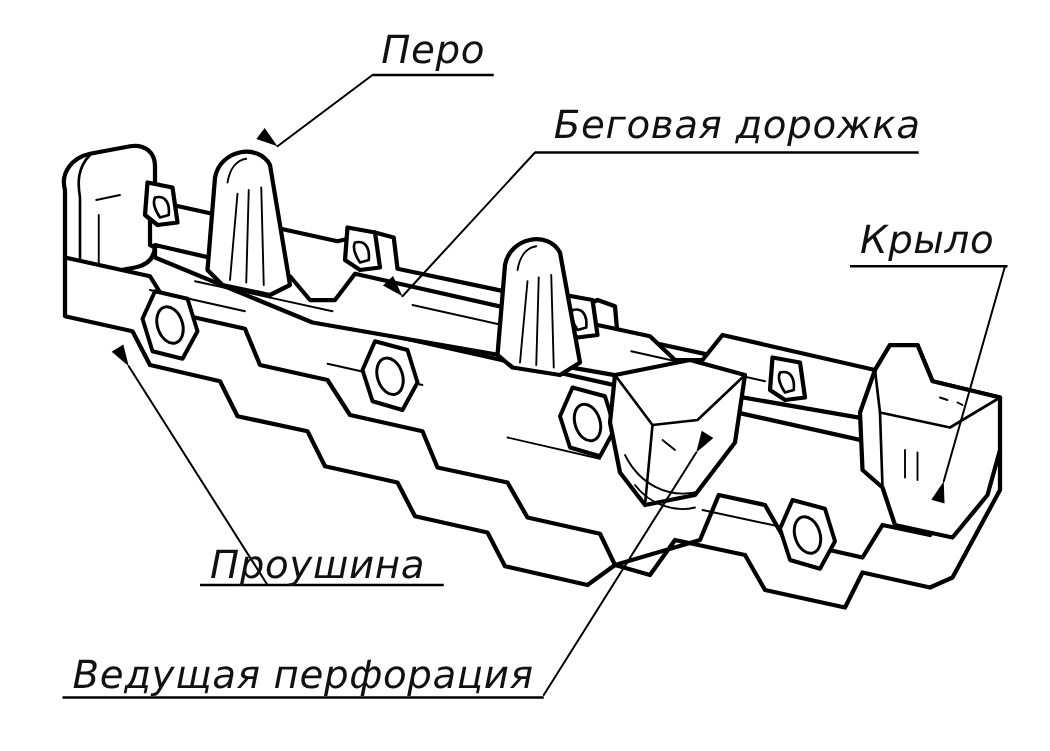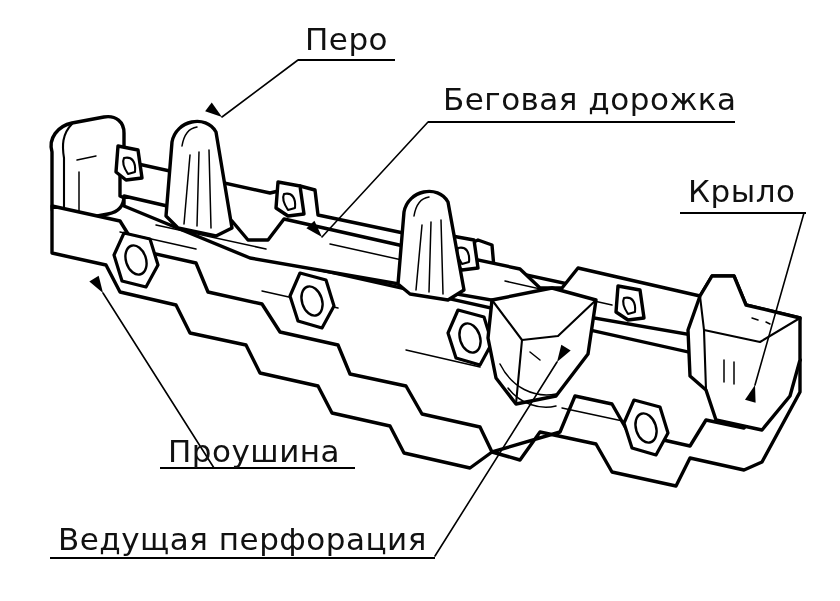--- a/index.html
+++ b/index.html
@@ -13,20 +13,21 @@
     height: 601px;
     position: relative;
     overflow: hidden;
     font-family: "DejaVu Sans", sans-serif;
   }
   #figure-root {
     position: absolute;
     left: 0; top: 0;
     width: 776px;
     height: 601px;
+    font-style: italic;
   }
   svg.figure {
     display: block;
     width: 840px;
     height: 601px;
   }
   .part-outline {
     fill: #ffffff;
     stroke: #000000;
     stroke-width: 3.4;

